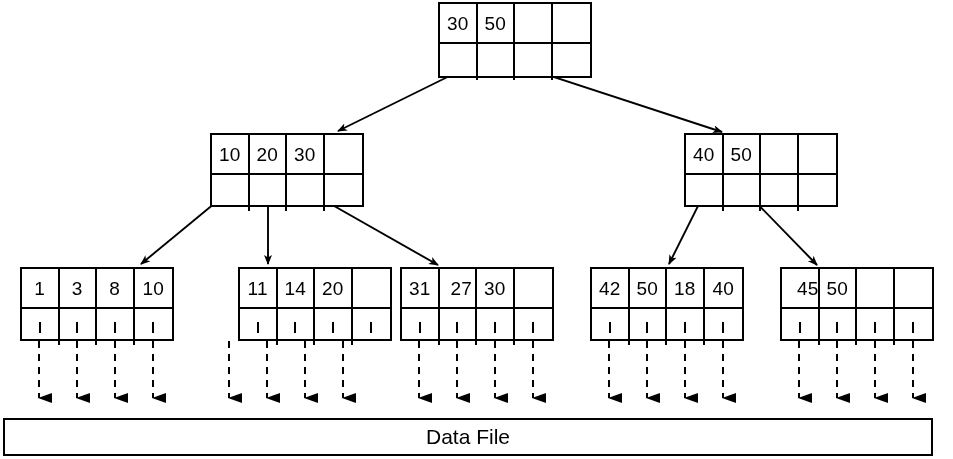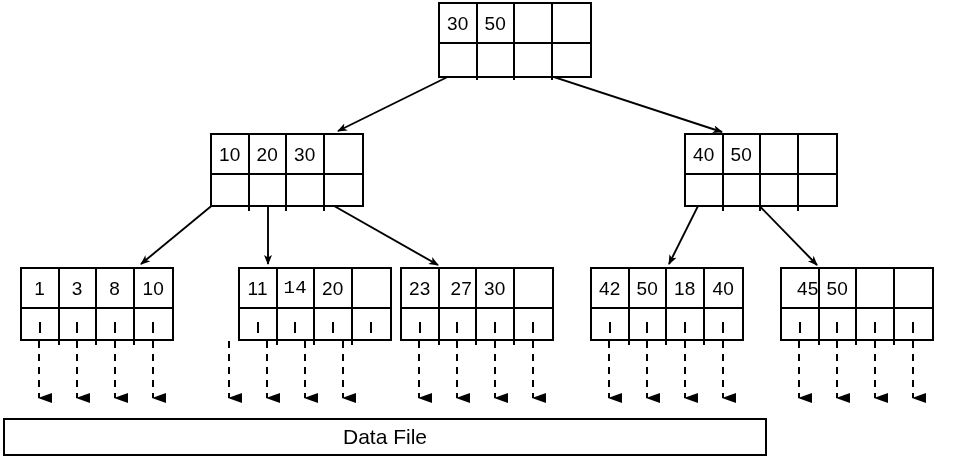--- a/index.html
+++ b/index.html
@@ -196,42 +196,42 @@
           <span class="ptr-stub"></span>
         </div>
         <div class="cell" style="width: 25%;">
           <span class="ptr-stub"></span>
         </div>
       </div>
     </div>
   <div class="node leaf" id="node-leaf-2" style="left: 210px; top: 267px; width: 154px; height: 74px; margin-left: 28px;">
       <div class="row keys">
         <div class="cell" style="width: 25%;">11</div>
-        <div class="cell" style="width: 25%; font-family: Liberation Mono, monospace;">14</div>
+        <div class="cell" style="width: 25%;">14</div>
         <div class="cell" style="width: 25%;">20</div>
         <div class="cell" style="width: 25%;"></div>
       </div>
       <div class="row ptrs">
         <div class="cell" style="width: 25%;">
           <span class="ptr-stub"></span>
         </div>
         <div class="cell" style="width: 25%;">
           <span class="ptr-stub"></span>
         </div>
         <div class="cell" style="width: 25%;">
           <span class="ptr-stub"></span>
         </div>
         <div class="cell" style="width: 25%;">
           <span class="ptr-stub"></span>
         </div>
       </div>
     </div>
   <div class="node leaf" id="node-leaf-3" style="left: 400px; top: 267px; width: 154px; height: 74px;">
       <div class="row keys">
-        <div class="cell" style="width: 25%;">23</div>
+        <div class="cell" style="width: 25%;">31</div>
         <div class="cell" style="width: 25%; padding-left: 8px;">27</div>
         <div class="cell" style="width: 25%;">30</div>
         <div class="cell" style="width: 25%;"></div>
       </div>
       <div class="row ptrs">
         <div class="cell" style="width: 25%;">
           <span class="ptr-stub"></span>
         </div>
         <div class="cell" style="width: 25%;">
           <span class="ptr-stub"></span>
@@ -282,17 +282,17 @@
         </div>
         <div class="cell" style="width: 25%;">
           <span class="ptr-stub"></span>
         </div>
         <div class="cell" style="width: 25%;">
           <span class="ptr-stub"></span>
         </div>
       </div>
     </div>
 
-  <div id="datafile" style="left: 3px; top: 418px; width: 764px; height: 38px;">
+  <div id="datafile" style="left: 3px; top: 418px; width: 930px; height: 38px;">
     <span>Data File</span>
   </div>
 
 </div>
 
 </body></html>

